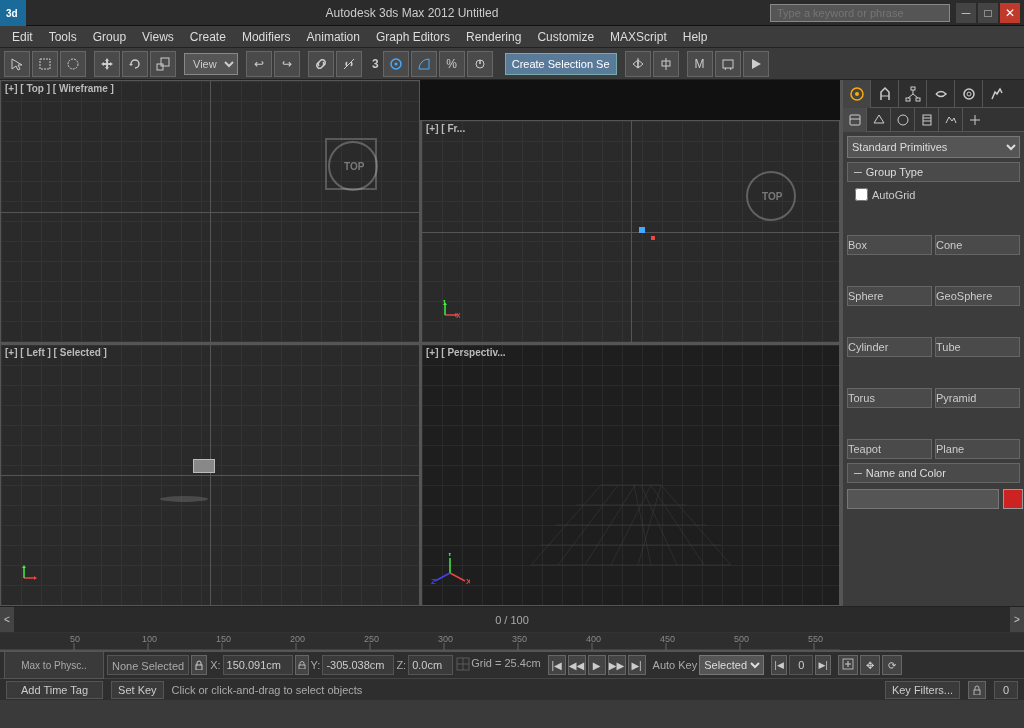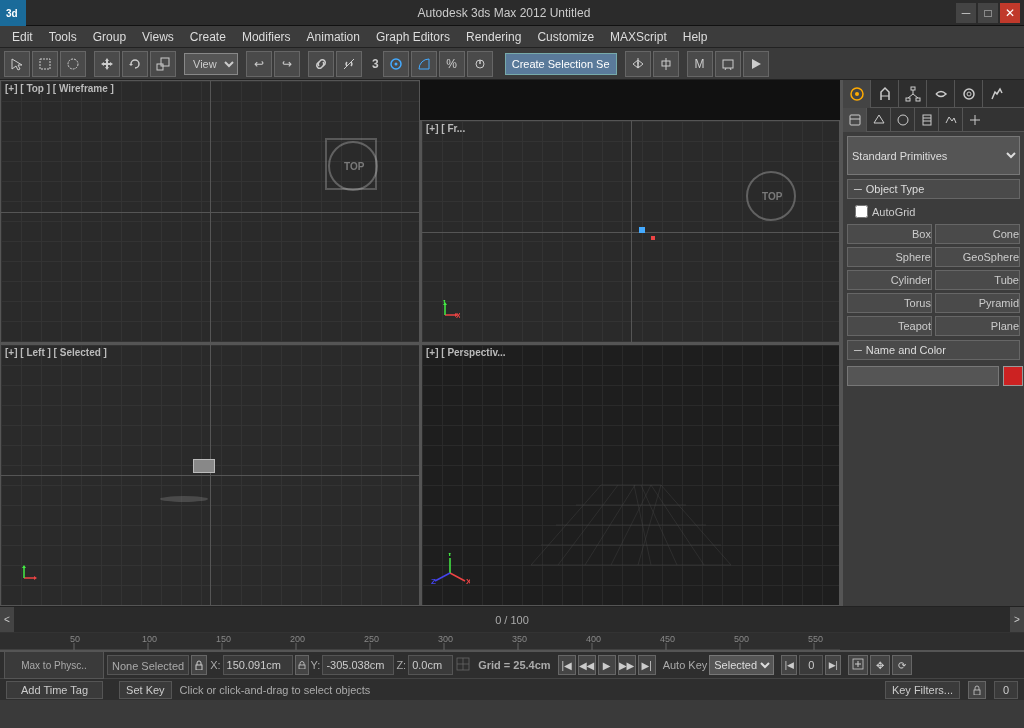--- a/index.html
+++ b/index.html
@@ -32,21 +32,21 @@
 
     .viewport { position: relative; background: #222; border: 1px solid #444; overflow: hidden; }
 
     
     .grid-bg { background-color: #2a2a2a; background-image: linear-gradient(#333 1px, transparent 1px), linear-gradient(90deg, #333 1px, transparent 1px); background-size: 20px 20px; }
     .grid-bg-dark { background-color: #1e1e1e; background-image: linear-gradient(#2a2a2a 1px, transparent 1px), linear-gradient(90deg, #2a2a2a 1px, transparent 1px); background-size: 20px 20px; }
 
     
     #rightpanel { width: 180px; background: #3c3c3c; display: flex; flex-direction: column; }
     #rp-dropdown { width: 100%; background: #555; border: 1px solid #777; color: #ddd; font-size: 11px; height: 22px; }
-    .obj-btn { background: #4a4a4a; border: 1px solid #666; color: #ccc; font-size: 11px; padding: 3px 0; text-align: right; cursor: pointer; }
+    .obj-btn { background: #4a4a4a; border: 1px solid #666; color: #ccc; font-size: 11px; padding: 3px 0; text-align: left; cursor: pointer; margin-top: 28px; }
 
     
     #timeline-bar { height: 26px; background: #333; border-top: 1px solid #222; display: flex; align-items: center; }
 
     
     #ruler { height: 18px; background: #333; border-top: 1px solid #222; display: flex; align-items: center; overflow: hidden; position: relative; }
 
     
     #statusbar { height: 28px; background: #2e2e2e; border-top: 2px solid #555; display: flex; align-items: center; gap: 4px; padding: 0 4px; }
 
@@ -61,20 +61,21 @@
 <div id="topbar">
   <div id="app-logo">
     <svg width="20" height="20" viewBox="0 0 20 20">
         <circle cx="10" cy="10" r="9" fill="#1a6b9a"></circle>
         <text x="3" y="14" font-size="10" fill="white" font-weight="bold">3d</text>
       </svg>
   </div>
   <div id="title-bar">
     <span>Autodesk 3ds Max  2012     Untitled</span>
   </div>
+  <input id="search-box" type="text" style="background: rgb(85, 85, 85); border: 1px solid rgb(136, 136, 136); color: rgb(204, 204, 204); font-size: 11px; padding: 2px 6px; width: 180px; height: 18px; margin-right: 4px;" placeholder="Type a keyword or phrase">
   <div style="display:flex;margin-right:4px;">
     <button class="win-btn">─</button>
     <button class="win-btn">□</button>
     <button class="win-btn close">✕</button>
   </div>
 </div>
 
 <div id="menubar">
   <span class="menu-item">Edit</span>
   <span class="menu-item">Tools</span>
@@ -373,29 +374,29 @@
       </div>
       <div style="width:24px;height:24px;display:flex;align-items:center;justify-content:center;cursor:pointer;">
         <svg width="14" height="14" viewBox="0 0 14 14" fill="none">
             <line x1="7" y1="2" x2="7" y2="12" stroke="#ccc" stroke-width="1"></line>
             <line x1="2" y1="7" x2="12" y2="7" stroke="#ccc" stroke-width="1"></line>
           </svg>
       </div>
     </div>
 
     <div style="padding:4px;">
-      <select id="rp-dropdown" style="width:100%;background:#555;border:1px solid #777;color:#ddd;font-size:11px;height:39px;">
+      <select id="rp-dropdown" style="width:100%;background:#555;border:1px solid #777;color:#ddd;font-size:11px;height:22px;">
         <option>Standard Primitives</option>
       </select>
     </div>
 
     <div>
       <div style="display:flex;align-items:center;background:#4a4a4a;padding:3px 6px;margin:0 4px 4px 4px;font-size:11px;color:#ddd;border:1px solid #666;">
         <span style="margin-right:4px;cursor:pointer;">─</span>
-        <span>Object Type</span>
+        <span>Group Type</span>
       </div>
 
       <div style="display:flex;align-items:center;padding:2px 12px;margin-bottom:4px;">
         <input type="checkbox" style="margin-right: 4px;">
         <span>AutoGrid</span>
       </div>
 
       <div style="display:grid;grid-template-columns:1fr 1fr;gap:3px;padding:0 4px 4px 4px;">
         <button class="obj-btn">Box</button>
         <button class="obj-btn">Cone</button>
@@ -484,21 +485,21 @@
           <rect x="1" y="4" width="6" height="4" stroke="#ccc" stroke-width="0.8"></rect>
           <path d="M2 4 V2.5 A2 2 0 0 1 6 2.5 V4" stroke="#ccc" stroke-width="0.8"></path>
         </svg>
     </div>
     <span style="color:#aaa;font-size:11px;">Y:</span>
     <input type="text" style="background: rgb(58, 58, 58); border: 1px solid rgb(85, 85, 85); color: rgb(204, 204, 204); font-size: 11px; height: 20px; width: 72px; padding: 0px 3px;" value="-305.038cm">
     <span style="color:#aaa;font-size:11px;">Z:</span>
     <input type="text" style="background: rgb(58, 58, 58); border: 1px solid rgb(85, 85, 85); color: rgb(204, 204, 204); font-size: 11px; height: 20px; width: 45px; padding: 0px 3px;" value="0.0cm">
   </div>
 
-  <div style="display:flex;align-items:center;gap:8px;font-weight:bold;">
+  <div style="display:flex;gap:1px;">
     <span style="color:#aaa;font-size:11px;">
       <svg width="14" height="14" viewBox="0 0 14 14" fill="none">
           <rect x="1" y="1" width="12" height="12" stroke="#666" stroke-width="0.8"></rect>
           <line x1="1" y1="7" x2="13" y2="7" stroke="#666" stroke-width="0.8"></line>
           <line x1="7" y1="1" x2="7" y2="13" stroke="#666" stroke-width="0.8"></line>
         </svg>
     </span>
     <span style="color:#aaa;font-size:11px;">Grid = 25.4cm</span>
   </div>
 
@@ -531,21 +532,21 @@
           <line x1="6" y1="3" x2="6" y2="9" stroke="#ccc"></line>
         </svg>
     </button>
     <button style="width:20px;height:20px;background:#444;border:1px solid #666;color:#ccc;font-size:10px;cursor:pointer;">✥</button>
     <button style="width:20px;height:20px;background:#444;border:1px solid #666;color:#ccc;font-size:10px;cursor:pointer;">⟳</button>
   </div>
 </div>
 
 <div id="infobar" style="height:22px;background:#2e2e2e;border-top:1px solid #444;display:flex;align-items:center;padding:0 6px;gap:8px;">
   <button style="background:#3a3a3a;border:1px solid #555;color:#ccc;font-size:11px;height:18px;padding:0 14px;cursor:pointer;">Add Time Tag</button>
-  <button style="background:#3a3a3a;border:1px solid #555;color:#ccc;font-size:11px;height:18px;padding:0 6px;cursor:pointer;margin-left:8px;">Set Key</button>
+  <button style="background:#3a3a3a;border:1px solid #555;color:#ccc;font-size:11px;height:18px;padding:0 6px;cursor:pointer;">Set Key</button>
   <span style="color:#aaa;font-size:11px;">Click or click-and-drag to select objects</span>
   <div style="flex:1;"></div>
   <button style="background:#3a3a3a;border:1px solid #555;color:#ccc;font-size:11px;height:18px;padding:0 6px;cursor:pointer;">Key Filters...</button>
   <div style="width:18px;height:18px;background:#444;border:1px solid #666;display:flex;align-items:center;justify-content:center;cursor:pointer;">
     <svg width="10" height="10" viewBox="0 0 10 10" fill="none">
         <rect x="2" y="5" width="6" height="5" stroke="#ccc" stroke-width="0.8"></rect>
         <path d="M3 5 V3 A2 2 0 0 1 7 3 V5" stroke="#ccc" stroke-width="0.8"></path>
       </svg>
   </div>
   <input type="text" value="0" style="background: rgb(58, 58, 58); border: 1px solid rgb(85, 85, 85); color: rgb(204, 204, 204); font-size: 11px; height: 18px; width: 24px; text-align: center;">

